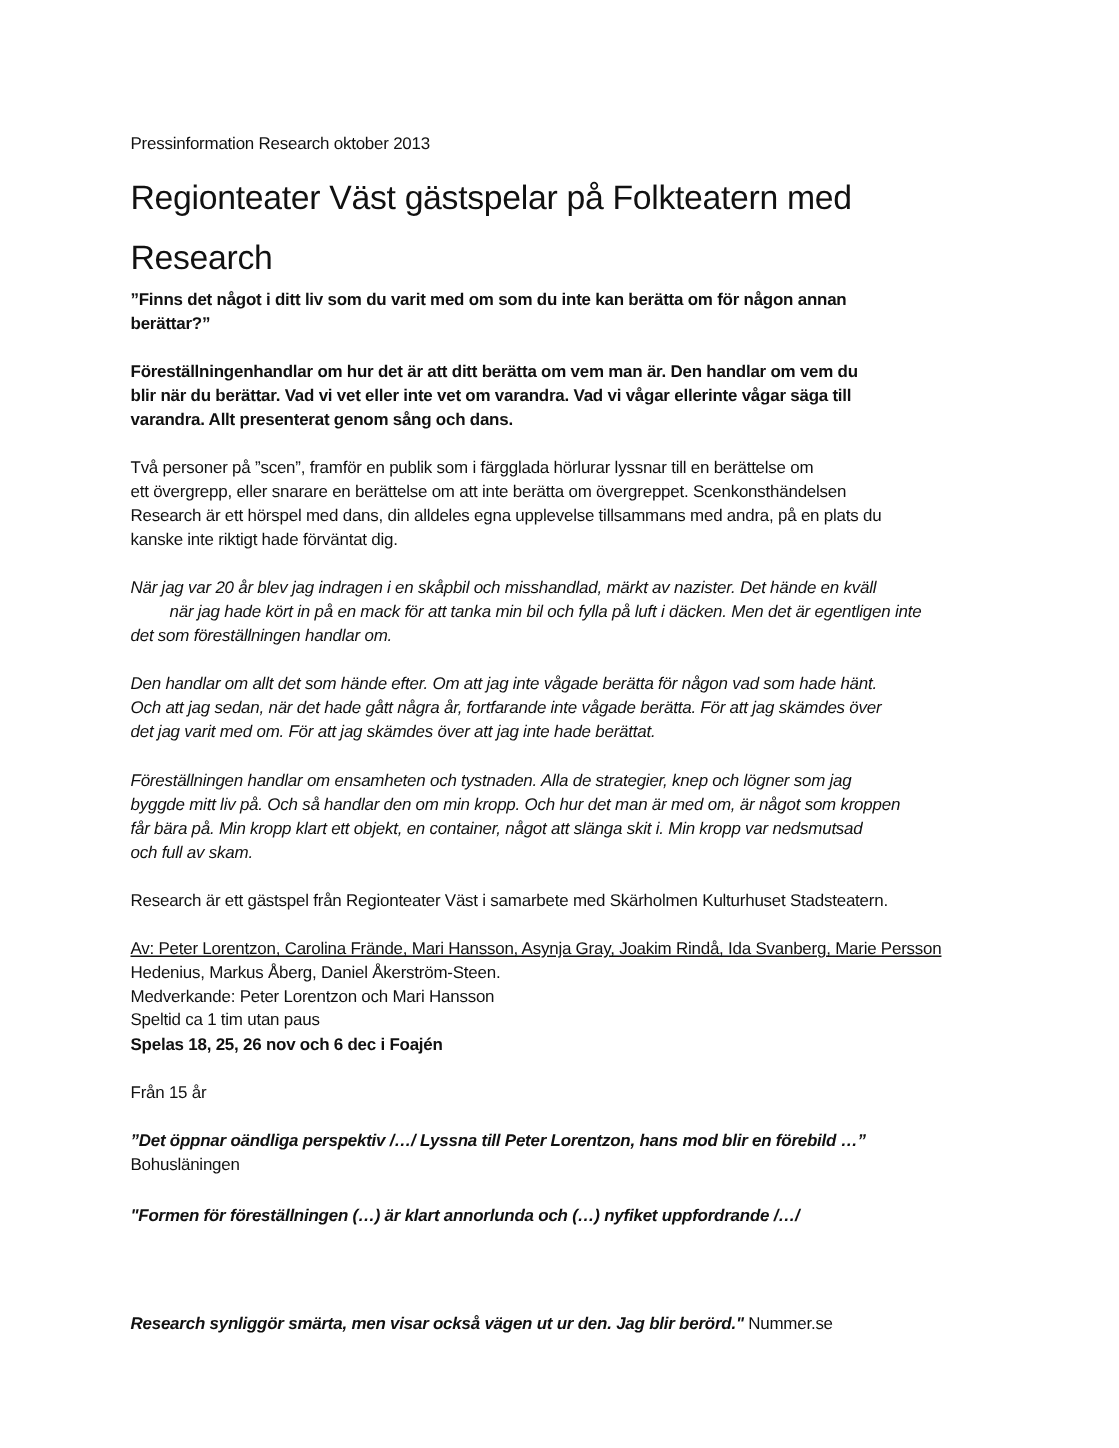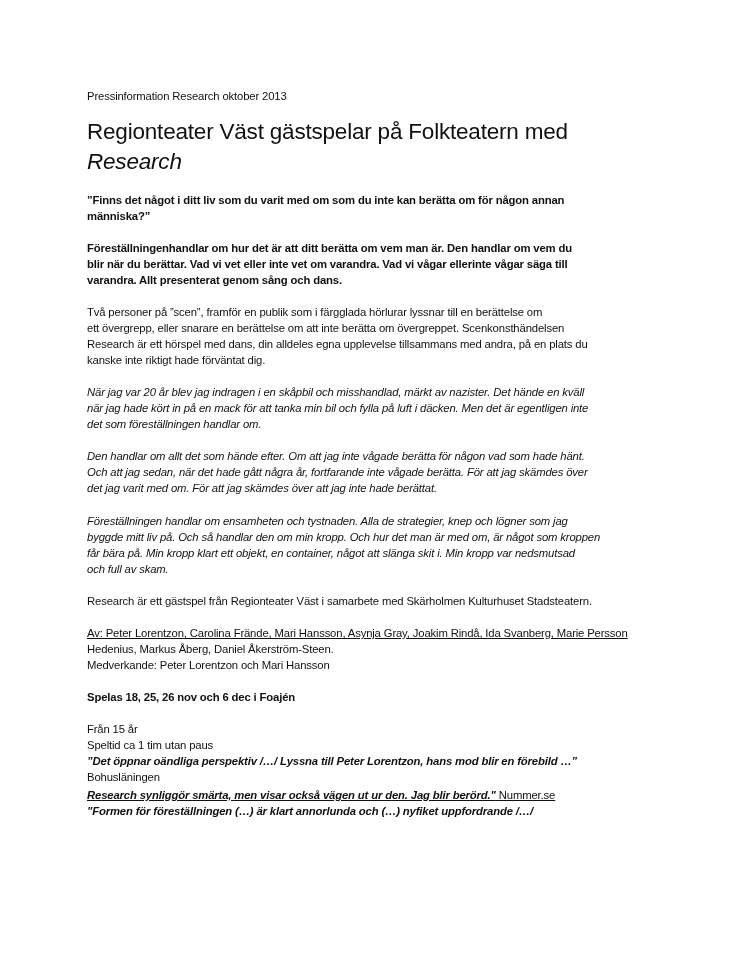--- a/index.html
+++ b/index.html
@@ -11,58 +11,58 @@
   .i { font-style: italic; }
   .h1 { font-size: 22.5px; line-height: 30px; letter-spacing: -0.2px; color: #111; }
 </style>
 </head>
 <body>
 
 <div class="page">
   <div class="t" style="top:88px;">Pressinformation Research oktober 2013</div>
 
   <div class="t h1" style="top:117px;">Regionteater Väst gästspelar på Folkteatern med</div>
-  <div class="t h1" style="top:147px;font-style:italic;">Research</div>
+  <div class="t h1" style="top:157px;">Research</div>
 
   <div class="t b" style="top:192px;">”Finns det något i ditt liv som du varit med om som du inte kan berätta om för någon annan</div>
-  <div class="t b" style="top:208px;">människa?”</div>
+  <div class="t b" style="top:208px;">berättar?”</div>
 
   <div class="t b" style="top:240px;">Föreställningenhandlar om hur det är att ditt berätta om vem man är. Den handlar om vem du</div>
   <div class="t b" style="top:256px;">blir när du berättar. Vad vi vet eller inte vet om varandra. Vad vi vågar ellerinte vågar säga till</div>
   <div class="t b" style="top:272px;">varandra. Allt presenterat genom sång och dans.</div>
 
   <div class="t" style="top:304px;">Två personer på ”scen”, framför en publik som i färgglada hörlurar lyssnar till en berättelse om</div>
   <div class="t" style="top:320px;">ett övergrepp, eller snarare en berättelse om att inte berätta om övergreppet. Scenkonsthändelsen</div>
   <div class="t" style="top:336px;">Research är ett hörspel med dans, din alldeles egna upplevelse tillsammans med andra, på en plats du</div>
   <div class="t" style="top:352px;">kanske inte riktigt hade förväntat dig.</div>
 
   <div class="t i" style="top:384px;">När jag var 20 år blev jag indragen i en skåpbil och misshandlad, märkt av nazister. Det hände en kväll</div>
-  <div class="t i" style="top:400px;">när jag hade kört in på en mack för att tanka min bil och fylla på luft i däcken. Men det är egentligen inte</div>
+  <div class="t i" style="top:400px;margin-left:26px;">när jag hade kört in på en mack för att tanka min bil och fylla på luft i däcken. Men det är egentligen inte</div>
   <div class="t i" style="top:416px;">det som föreställningen handlar om.</div>
 
   <div class="t i" style="top:448px;">Den handlar om allt det som hände efter. Om att jag inte vågade berätta för någon vad som hade hänt.</div>
   <div class="t i" style="top:464px;">Och att jag sedan, när det hade gått några år, fortfarande inte vågade berätta. För att jag skämdes över</div>
   <div class="t i" style="top:480px;">det jag varit med om. För att jag skämdes över att jag inte hade berättat.</div>
 
   <div class="t i" style="top:513px;">Föreställningen handlar om ensamheten och tystnaden. Alla de strategier, knep och lögner som jag</div>
   <div class="t i" style="top:529px;">byggde mitt liv på. Och så handlar den om min kropp. Och hur det man är med om, är något som kroppen</div>
   <div class="t i" style="top:545px;">får bära på. Min kropp klart ett objekt, en container, något att slänga skit i. Min kropp var nedsmutsad</div>
   <div class="t i" style="top:561px;">och full av skam.</div>
 
   <div class="t" style="top:593px;">Research är ett gästspel från Regionteater Väst i samarbete med Skärholmen Kulturhuset Stadsteatern.</div>
 
   <div class="t" style="top:625px;text-decoration:underline;">Av: Peter Lorentzon, Carolina Frände, Mari Hansson, Asynja Gray, Joakim Rindå, Ida Svanberg, Marie Persson</div>
   <div class="t" style="top:641px;">Hedenius, Markus Åberg, Daniel Åkerström-Steen.</div>
   <div class="t" style="top:657px;">Medverkande: Peter Lorentzon och Mari Hansson</div>
 
   <div class="t b" style="top:689px;">Spelas 18, 25, 26 nov och 6 dec i Foajén</div>
-  <div class="t" style="top:737px;">Speltid ca 1 tim utan paus</div>
+  <div class="t" style="top:672px;">Speltid ca 1 tim utan paus</div>
   <div class="t" style="top:721px;">Från 15 år</div>
 
   <div class="t b i" style="top:753px;">”Det öppnar oändliga perspektiv /…/ Lyssna till Peter Lorentzon, hans mod blir en förebild …”</div>
   <div class="t" style="top:769px;">Bohusläningen</div>
 
   <div class="t b i" style="top:803px;">"Formen för föreställningen (…) är klart annorlunda och (…) nyfiket uppfordrande /…/</div>
-  <div class="t" style="top:787px;text-decoration:underline;">
+  <div class="t" style="top:875px;">
     <span class="b i">Research synliggör smärta, men visar också vägen ut ur den. Jag blir berörd."</span>
     <span>Nummer.se</span>
   </div>
 </div>
 
 </body></html>

